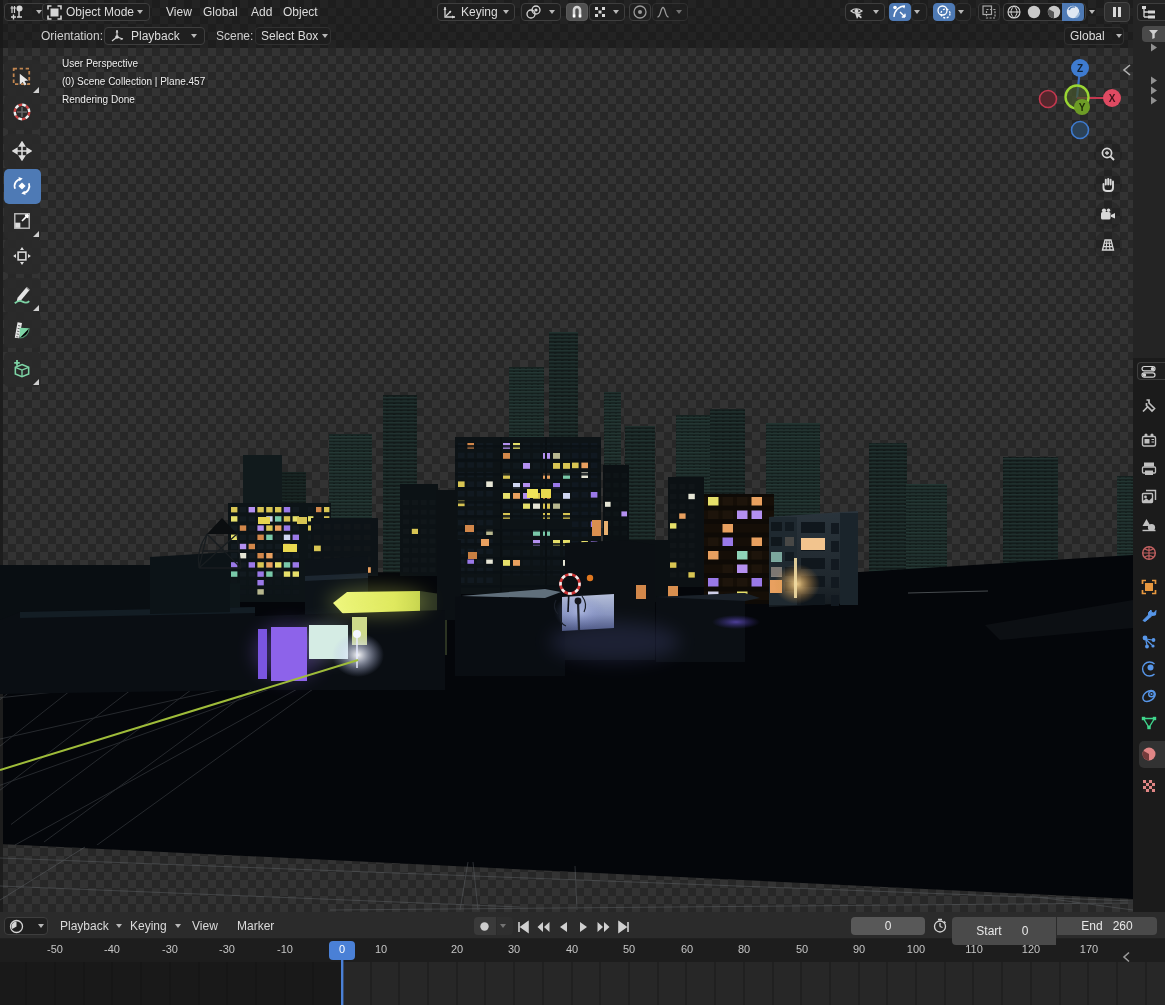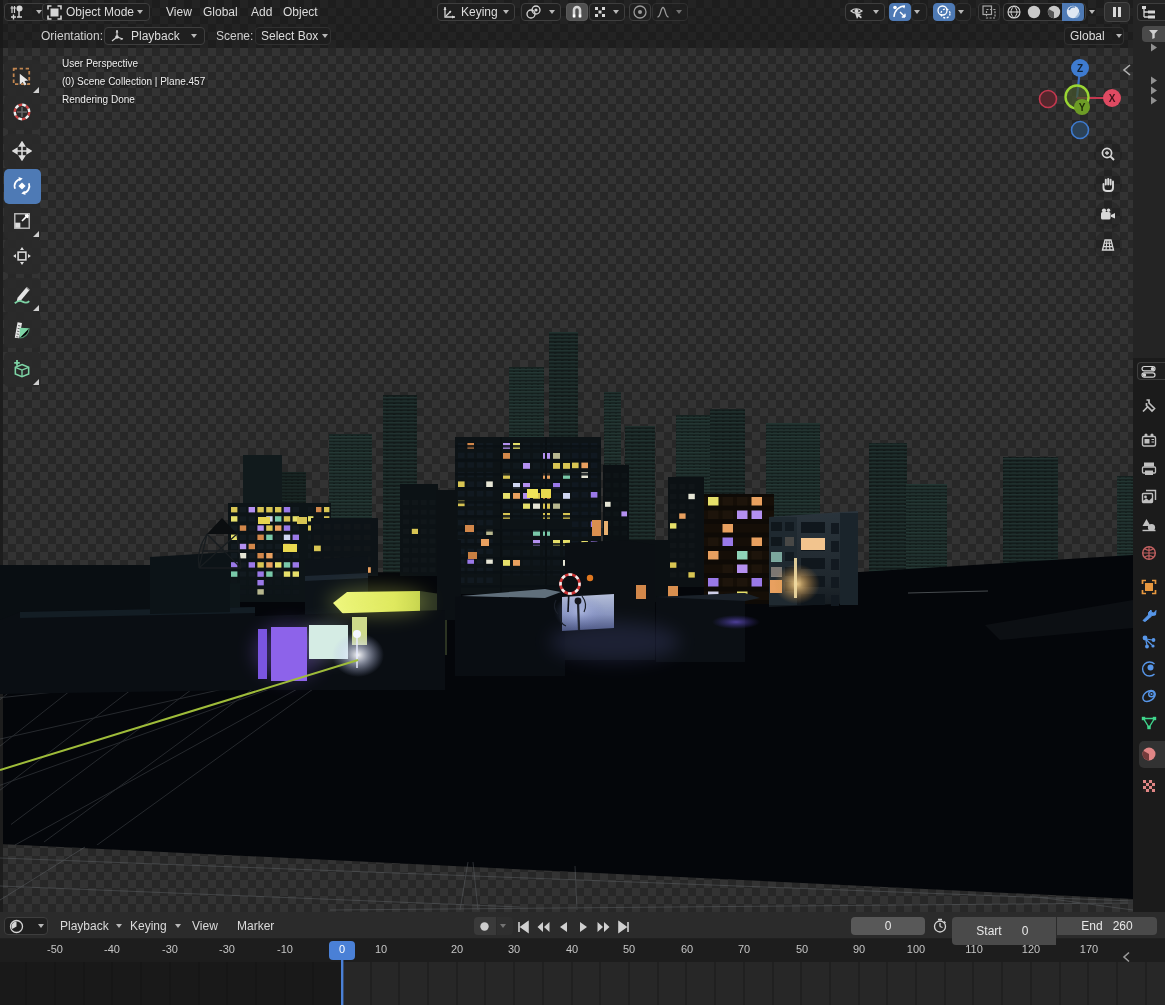--- a/index.html
+++ b/index.html
@@ -1092,21 +1092,21 @@
 <div class="rnum" style="left:170px;top:943px">-30</div>
 <div class="rnum" style="left:227px;top:943px">-30</div>
 <div class="rnum" style="left:285px;top:943px">-10</div>
 <div class="rnum" style="left:342px;top:943px">0</div>
 <div class="rnum" style="left:381px;top:943px">10</div>
 <div class="rnum" style="left:457px;top:943px">20</div>
 <div class="rnum" style="left:514px;top:943px">30</div>
 <div class="rnum" style="left:572px;top:943px">40</div>
 <div class="rnum" style="left:629px;top:943px">50</div>
 <div class="rnum" style="left:687px;top:943px">60</div>
-<div class="rnum" style="left:744px;top:943px">70</div>
+<div class="rnum" style="left:744px;top:943px">80</div>
 <div class="rnum" style="left:802px;top:943px">50</div>
 <div class="rnum" style="left:859px;top:943px">90</div>
 <div class="rnum" style="left:916px;top:943px">100</div>
 <div class="rnum" style="left:974px;top:943px">110</div>
 <div class="rnum" style="left:1031px;top:943px">120</div>
 <div class="rnum" style="left:1089px;top:943px">170</div>
 <div class="abs" style="left:329px;top:941px;width:26px;height:19px;background:#4a80d6;border-radius:4px"></div>
 <div class="rnum" style="left:342px;top:943px;color:#fff">0</div>
 <svg class="abs" style="left:0px;top:962px" width="1165" height="43">
     <rect x="0" y="0" width="342" height="43" fill="#191919"></rect>

